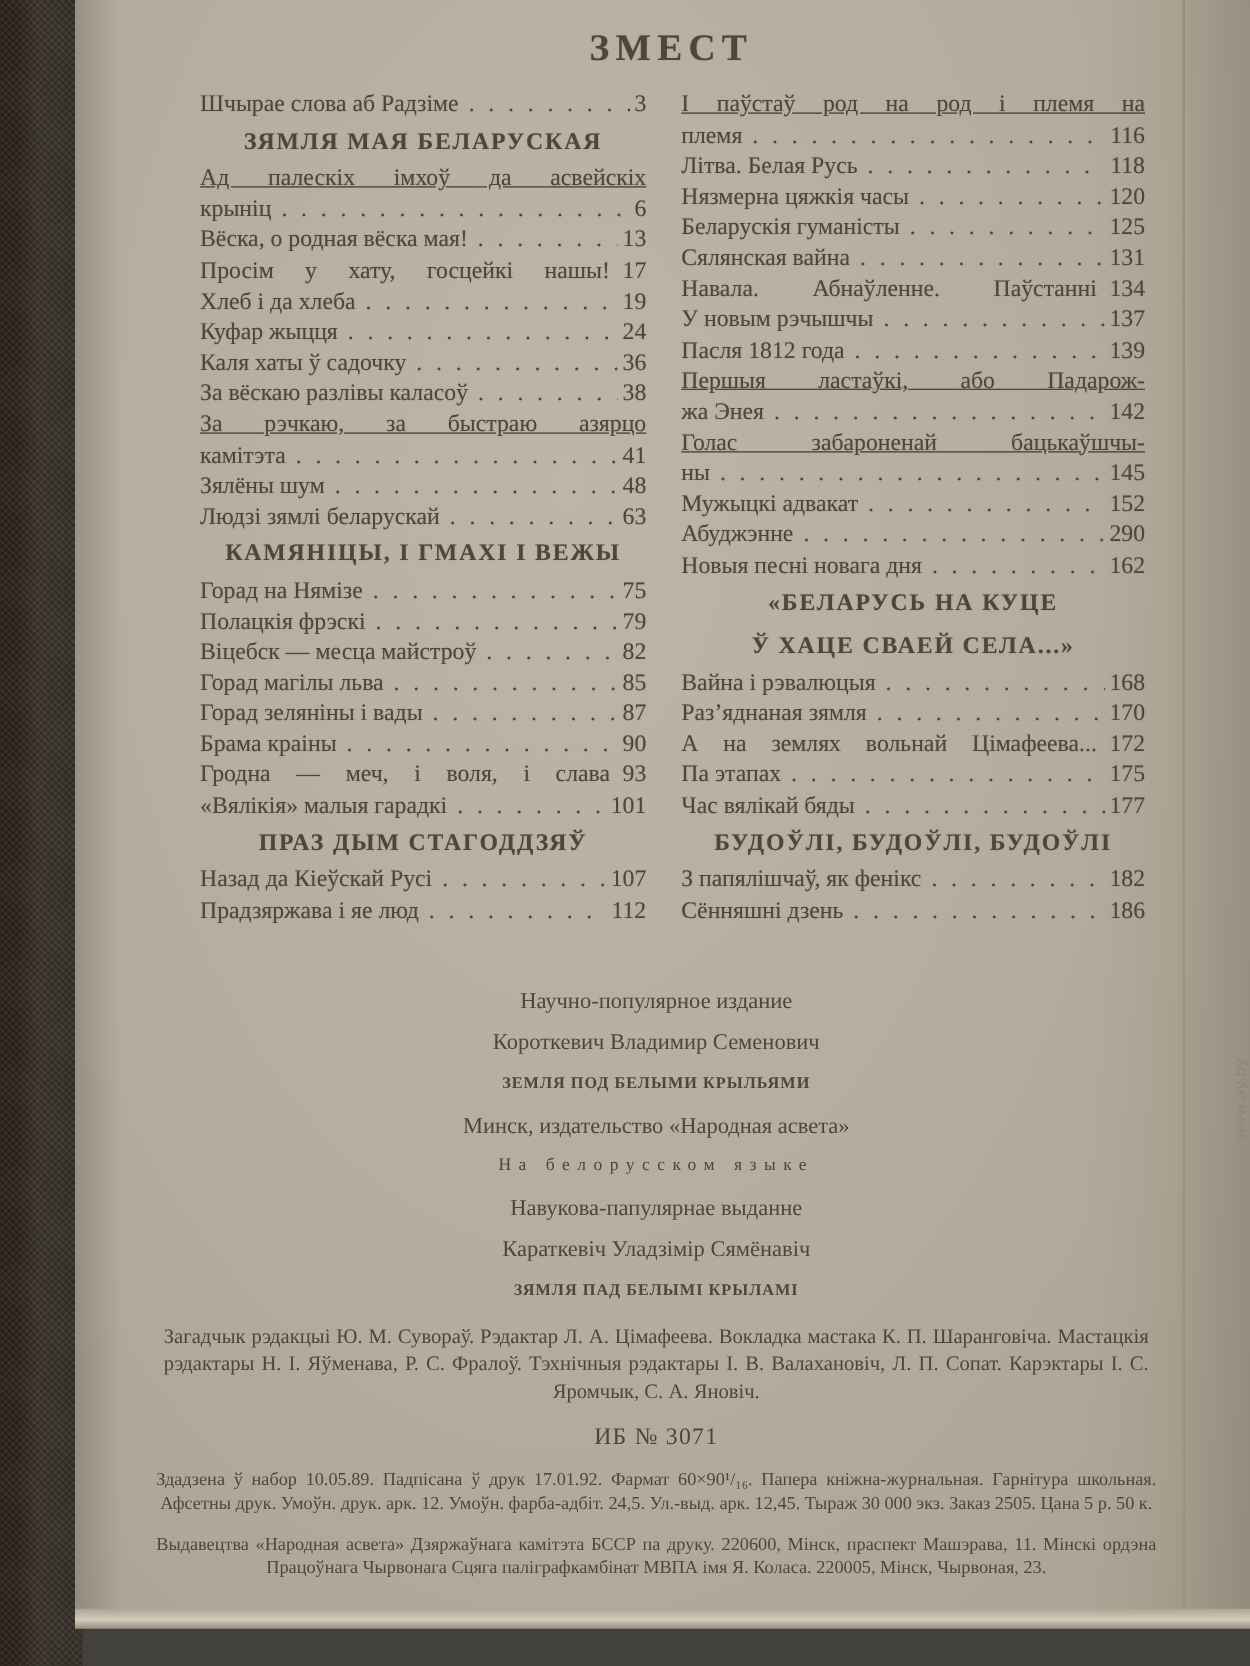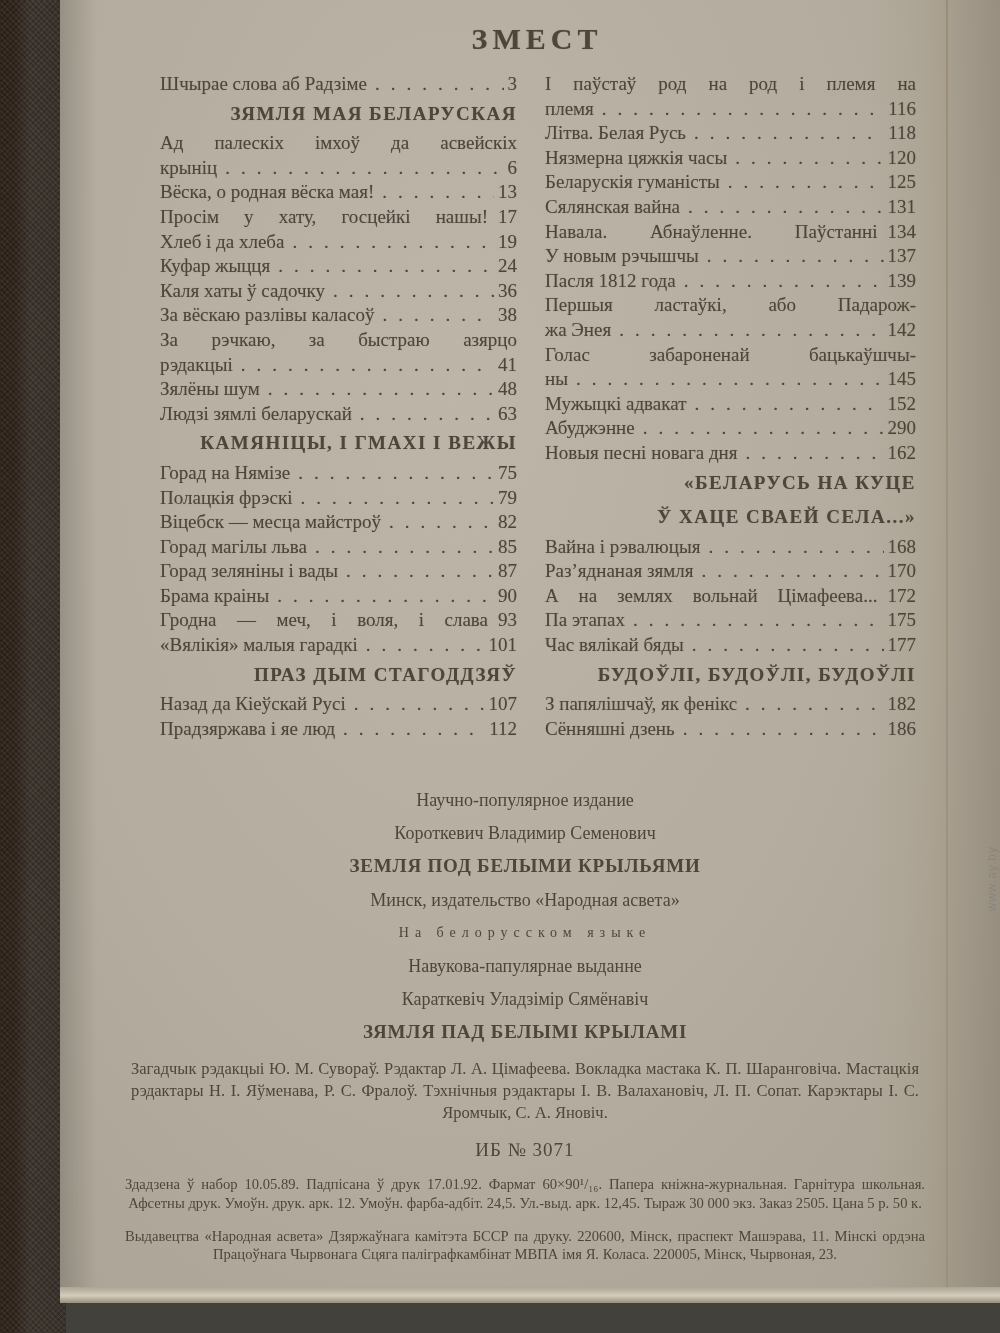--- a/index.html
+++ b/index.html
@@ -35,30 +35,30 @@
     text-shadow:0 0 1px rgba(70,60,45,.4);}
 
   .toc{position:absolute; left:160px; top:72px; width:756px; display:flex; gap:28px;
     font-size:19px; text-shadow:0 0 1px rgba(70,60,45,.30);}
   .col{display:flex; flex-direction:column;}
   .col-l{width:357px;}
   .col-r{width:371px;}
   .row{display:flex; align-items:flex-end; line-height:24.6px; white-space:nowrap;}
   .row .t{flex:0 0 auto;}
   .row.nodots .t{flex:1 1 auto; text-align:justify; text-align-last:justify; white-space:normal;}
-  .row.nopg .t{flex:1 1 auto; text-align:justify; text-align-last:justify; white-space:normal;}
+  .row.nopg .t{flex:1 1 auto; text-align:justify; text-align-last:justify; white-space:normal;text-decoration:underline;}
   .lead{flex:1 1 auto; overflow:hidden; white-space:nowrap; letter-spacing:11px;
     padding-left:8px; padding-right:2px;}
   .pg{flex:0 0 auto; margin-left:4px;}
   .row.nodots .pg{margin-left:10px;}
-  .hh{text-align:right; font-weight:bold; letter-spacing:1.5px; line-height:24.6px; margin:5px 0;}
+  .hh{text-align:center; font-weight:bold; letter-spacing:1.5px; line-height:24.6px; margin:5px 0;}
 
   .colophon{position:absolute; left:125px; top:788px; width:800px; text-align:center;}
   .cl{font-size:18px; line-height:24px; margin:0 0 9px 0;}
-  .cl.b{font-weight:bold; font-size:19px; letter-spacing:.8px; margin:4px 0 10px 0;text-align:center;}
+  .cl.b{font-weight:bold; font-size:13px; letter-spacing:.8px; margin:4px 0 10px 0;text-align:center;}
   .cl.s{letter-spacing:6px; font-size:14px;}
   .credits{font-size:16.5px; line-height:22px; text-align:justify; text-align-last:center;
     margin:14px 6px 0 6px;}
   .ib{font-size:19px; margin-top:15px; letter-spacing:1px;}
   .fine{font-size:14.6px; line-height:18.6px; text-align:justify; text-align-last:center;
     margin-top:14px;}
   .fine2{margin-top:4px;}
 
   .watermark{position:absolute; right:1px; top:846px; writing-mode:vertical-rl;
     transform:rotate(180deg); font-family:"Liberation Sans","DejaVu Sans",sans-serif;
@@ -118,21 +118,21 @@
         </div>
         <div class="row">
           <span class="t">За вёскаю разлівы каласоў</span>
           <span class="lead">........................................</span>
           <span class="pg">38</span>
         </div>
         <div class="row nopg">
           <span class="t">За рэчкаю, за быстраю азярцо</span>
         </div>
         <div class="row">
-          <span class="t">рэдакцыі</span>
+          <span class="t">камітэта</span>
           <span class="lead">........................................</span>
           <span class="pg">41</span>
         </div>
         <div class="row">
           <span class="t">Зялёны шум</span>
           <span class="lead">........................................</span>
           <span class="pg">48</span>
         </div>
         <div class="row">
           <span class="t">Людзі зямлі беларускай</span>

